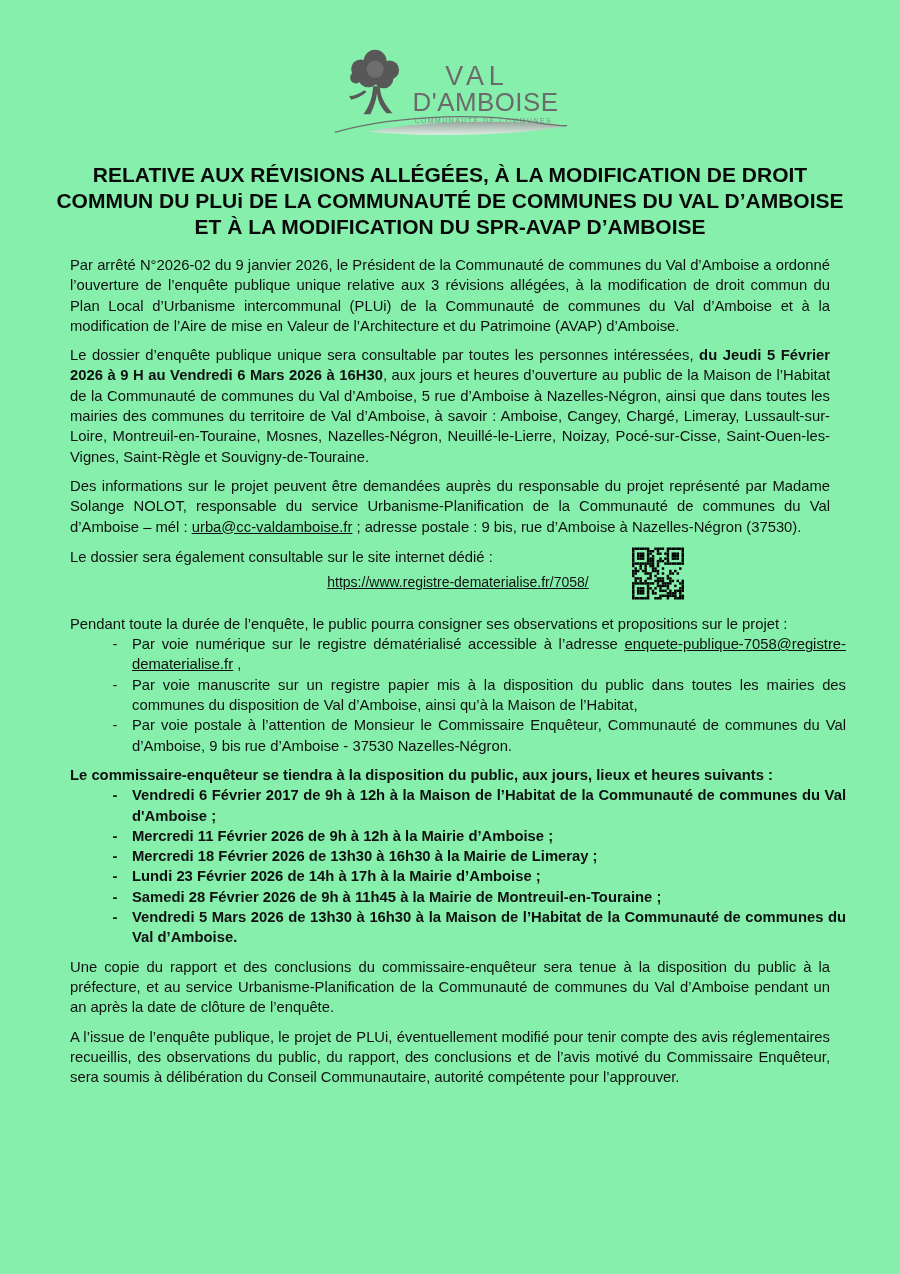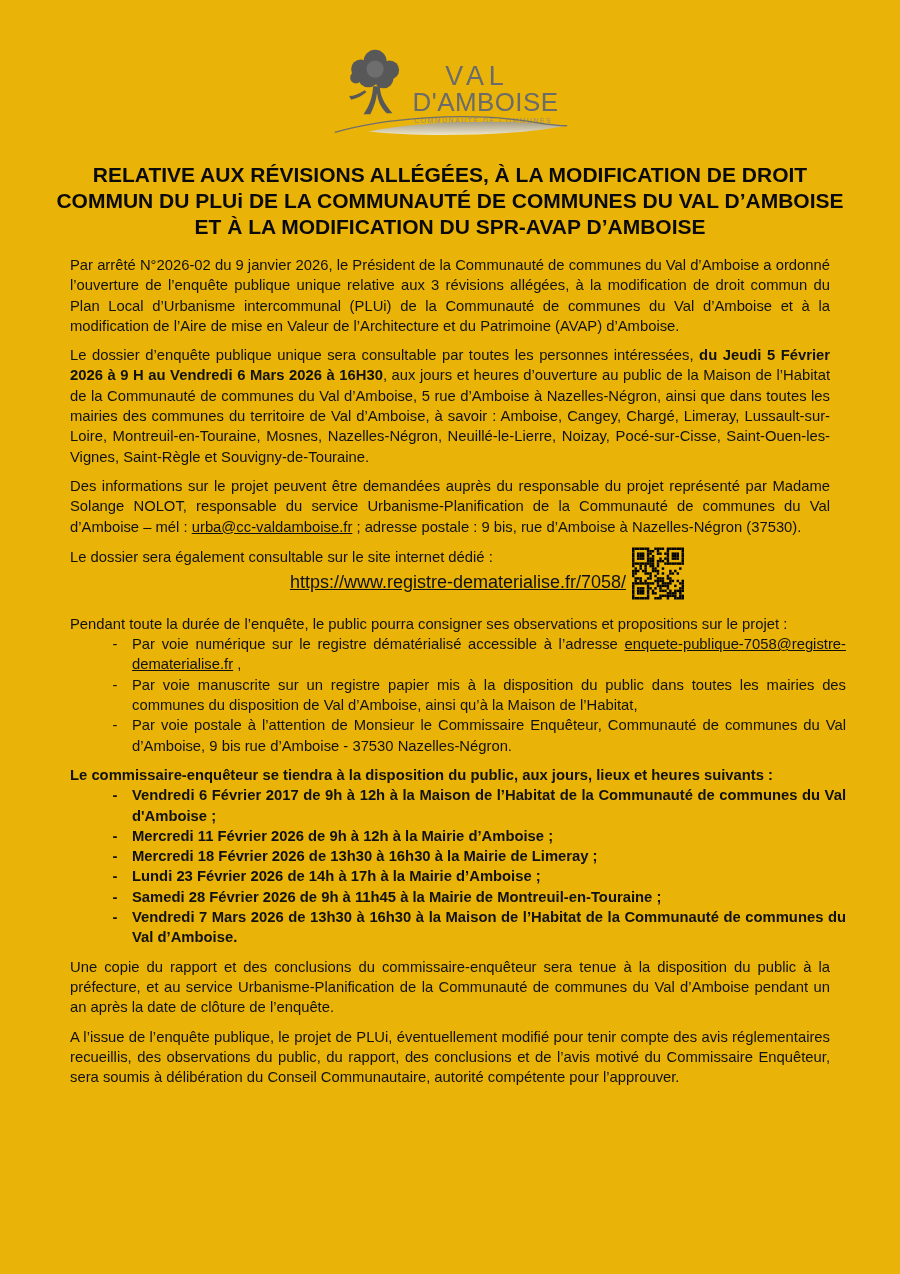--- a/index.html
+++ b/index.html
@@ -2,21 +2,21 @@
 <html lang="fr"><head>
 <meta charset="utf-8">
 <style>
   * { box-sizing: border-box; }
   html, body { margin: 0; padding: 0; background: #ffffff; }
   .page {
     position: relative;
     width: 900px;
     height: 1274px;
     margin: 0 auto;
-    background: #eab308;
+    background: #86efac;
     color: #111111;
     font-family: "Liberation Sans", sans-serif;
     overflow: hidden;
   }
   
   .logo-wrap { text-align: center; padding-top: 46px; }
   .logo-svg { display: inline-block; }
   .logo-name { font-family: "Liberation Sans", sans-serif; }
   
   .doc-title {
@@ -52,21 +52,21 @@
     text-decoration: underline;
     cursor: pointer;
   }
   
   .site-block { position: relative; margin-top: 10px; min-height: 58px; }
   .site-label { text-align: left; margin: 0; }
   .site-url {
     display: block;
     text-align: center;
     margin-top: 5px;
-    font-size: 18px;
+    font-size: 14px;
   }
   .qr { position: absolute; left: 562px; top: 0px; }
   
   .list { margin-top: 0; }
   .bullet-row { display: flex; }
   .bullet-dash { flex: 0 0 34px; margin-left: 28px; text-align: center; }
   .bullet-text { flex: 1; text-align: justify; }
   .schedule .bullet-row, .schedule-intro { font-weight: 700; }
   .schedule-intro { margin-top: 10px; }
   .observations-intro { margin-top: 10px; }
@@ -392,21 +392,21 @@
       <div class="bullet-row">
         <span class="bullet-dash">-</span>
         <div class="bullet-text">Lundi 23 Février 2026 de 14h à 17h à la Mairie d’Amboise ;</div>
       </div>
       <div class="bullet-row">
         <span class="bullet-dash">-</span>
         <div class="bullet-text">Samedi 28 Février 2026 de 9h à 11h45 à la Mairie de Montreuil-en-Touraine ;</div>
       </div>
       <div class="bullet-row">
         <span class="bullet-dash">-</span>
-        <div class="bullet-text">Vendredi 7 Mars 2026 de 13h30 à 16h30 à la Maison de l’Habitat de la Communauté de communes du Val d’Amboise.</div>
+        <div class="bullet-text">Vendredi 5 Mars 2026 de 13h30 à 16h30 à la Maison de l’Habitat de la Communauté de communes du Val d’Amboise.</div>
       </div>
     </div>
 
     <p>Une copie du rapport et des conclusions du commissaire-enquêteur sera tenue à la disposition du public à la préfecture, et au service Urbanisme-Planification de la Communauté de communes du Val d’Amboise pendant un an après la date de clôture de l’enquête.</p>
 
     <p>A l’issue de l’enquête publique, le projet de PLUi, éventuellement modifié pour tenir compte des avis réglementaires recueillis, des observations du public, du rapport, des conclusions et de l’avis motivé du Commissaire Enquêteur, sera soumis à délibération du Conseil Communautaire, autorité compétente pour l’approuver.</p>
 
   </div>
 </div>
 

